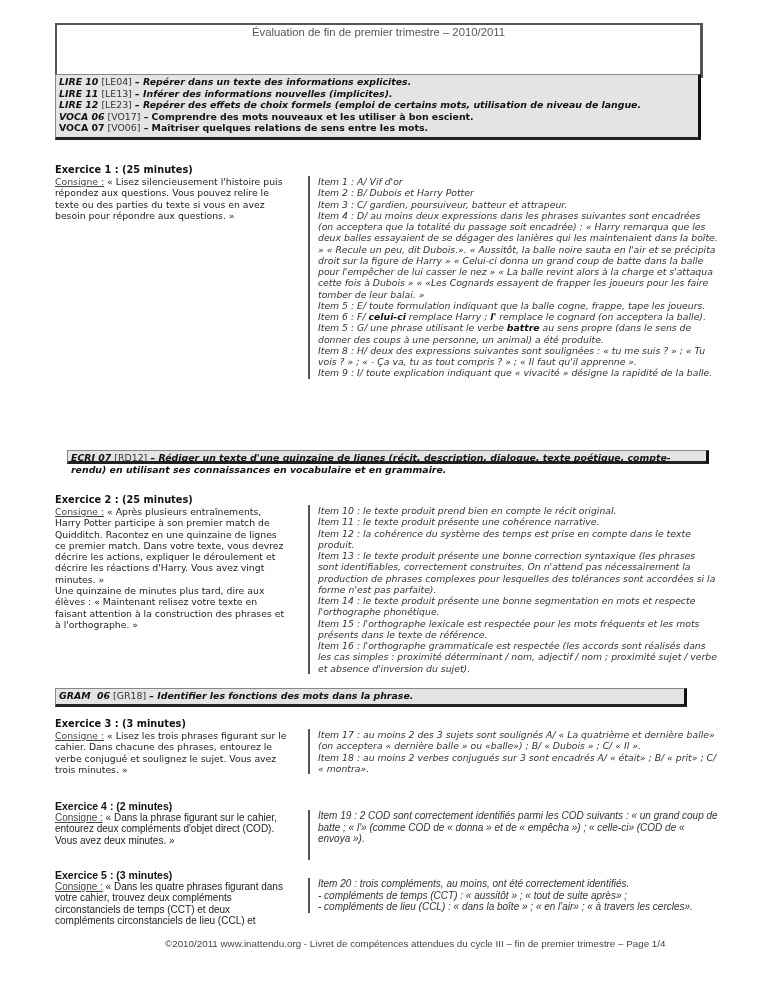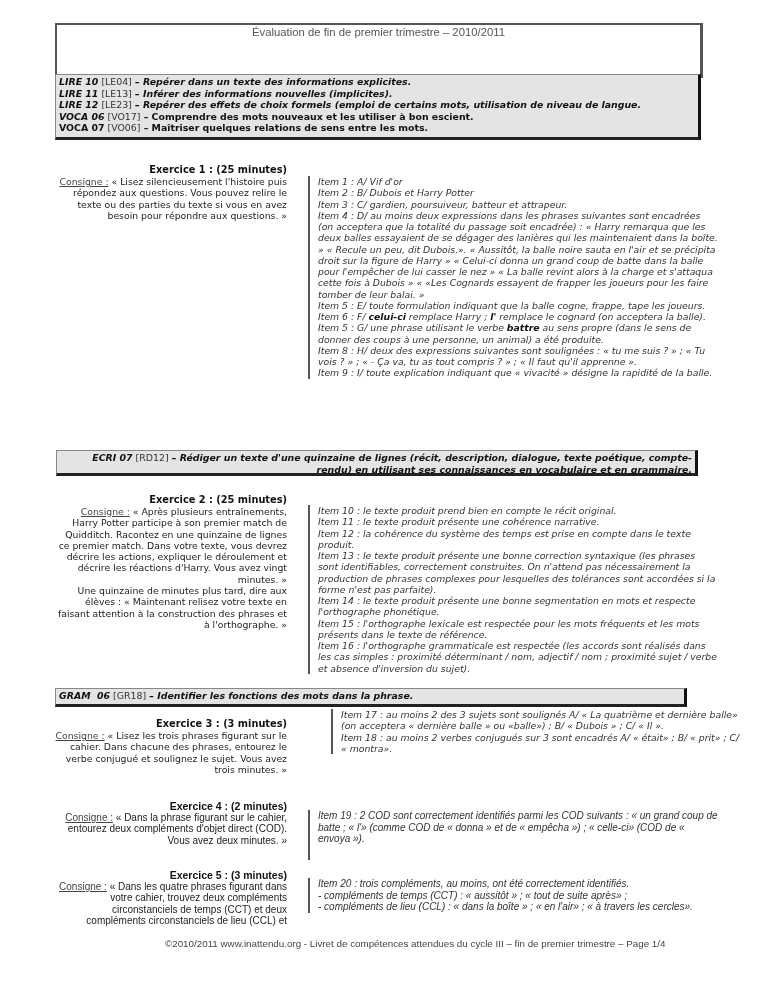--- a/index.html
+++ b/index.html
@@ -25,21 +25,21 @@
     box-sizing: border-box; padding: 1px 3px; font-size: 9.4px; line-height: 11.5px;
     color: #111;
   }
   .comp-box .row { white-space: nowrap; }
   .code-it { font-weight: bold; font-style: italic; }
   .code-b { font-weight: bold; }
   .ref { font-weight: normal; font-style: normal; color: #333; }
   .desc-it { font-weight: bold; font-style: italic; }
   .desc-b { font-weight: bold; }
 
-  .ex { position: absolute; left: 0; width: 232px; font-size: 9.3px; line-height: 11.3px; color: #222; text-align: right; }
+  .ex { position: absolute; left: 0; width: 232px; font-size: 9.3px; line-height: 11.3px; color: #222; }
   .ex .ex-title { font-weight: bold; font-size: 9.8px; line-height: 12px; color: #111; }
   .ex .consigne-label { text-decoration: underline; color: #444; }
   .ex.narrow { font-family: "Liberation Sans", sans-serif; font-size: 10px; }
   .ex.narrow .ex-title { font-size: 10.5px; }
 
   .items {
     position: absolute; left: 253px; width: 400px; border-left: 2px solid #555;
     padding-left: 8px; font-size: 9.3px; line-height: 11.25px; font-style: italic; color: #333;
   }
   .items.narrow { font-family: "Liberation Sans", sans-serif; font-size: 10px; line-height: 11.5px; }
@@ -93,21 +93,21 @@
     <div>Item 2 : B/ Dubois et Harry Potter</div>
     <div>Item 3 : C/ gardien, poursuiveur, batteur et attrapeur.</div>
     <div>Item 4 : D/ au moins deux expressions dans les phrases suivantes sont encadrées (on acceptera que la totalité du passage soit encadrée) : « Harry remarqua que les deux balles essayaient de se dégager des lanières qui les maintenaient dans la boîte. » « Recule un peu, dit Dubois.». « Aussitôt, la balle noire sauta en l'air et se précipita droit sur la figure de Harry » « Celui-ci donna un grand coup de batte dans la balle pour l'empêcher de lui casser le nez » « La balle revint alors à la charge et s'attaqua cette fois à Dubois » « «Les Cognards essayent de frapper les joueurs pour les faire tomber de leur balai. »</div>
     <div>Item 5 : E/ toute formulation indiquant que la balle cogne, frappe, tape les joueurs.</div>
     <div><span>Item 6 : F/ </span><b>celui-ci</b><span> remplace Harry ; </span><b>l'</b><span> remplace le cognard (on acceptera la balle).</span></div>
     <div><span>Item 5 : G/ une phrase utilisant le verbe </span><b>battre</b><span> au sens propre (dans le sens de donner des coups à une personne, un animal) a été produite.</span></div>
     <div>Item 8 : H/ deux des expressions suivantes sont soulignées : « tu me suis ? » ; « Tu vois ? » ; « - Ça va, tu as tout compris ? » ; « Il faut qu'il apprenne ».</div>
     <div>Item 9 : I/ toute explication indiquant que « vivacité » désigne la rapidité de la balle.</div>
   </div>
 
-  <div class="comp-box" style="left:1px; top:450px; width:642px; height:26px;text-align:right;">
+  <div class="comp-box" style="left:12px; top:450px; width:642px; height:14px;">
     <span class="code-it">ECRI 07</span>
     <span class="ref">[RD12]</span><span class="desc-it"> – Rédiger un texte d'une quinzaine de lignes (récit, description, dialogue, texte poétique, compte-rendu) en utilisant ses connaissances en vocabulaire et en grammaire.</span>
   </div>
 
   <div class="ex" style="top:494px;">
     <div class="ex-title">Exercice 2 : (25 minutes)</div>
     <span class="consigne-label">Consigne :</span><span> « Après plusieurs entraînements, Harry Potter participe à son premier match de Quidditch. Racontez en une quinzaine de lignes ce premier match. Dans votre texte, vous devrez décrire les actions, expliquer le déroulement et décrire les réactions d'Harry. Vous avez vingt minutes. »</span>
     <div>Une quinzaine de minutes plus tard, dire aux élèves : « Maintenant relisez votre texte en faisant attention à la construction des phrases et à l'orthographe. »</div>
   </div>
   <div class="items" style="top:505px;">
@@ -122,21 +122,21 @@
 
   <div class="comp-box" style="left:0; top:688px; width:632px; height:19px;">
     <span class="code-it" style="white-space:pre;">GRAM  06</span>
     <span class="ref">[GR18]</span><span class="desc-it"> – Identifier les fonctions des mots dans la phrase.</span>
   </div>
 
   <div class="ex" style="top:718px;">
     <div class="ex-title">Exercice 3 : (3 minutes)</div>
     <span class="consigne-label">Consigne :</span><span> « Lisez les trois phrases figurant sur le cahier. Dans chacune des phrases, entourez le verbe conjugué et soulignez le sujet. Vous avez trois minutes. »</span>
   </div>
-  <div class="items" style="top:709px;margin-left:23px;">
+  <div class="items" style="top:729px;">
     <div>Item 17 : au moins 2 des 3 sujets sont soulignés A/ « La quatrième et dernière balle» (on acceptera « dernière balle » ou «balle») ; B/ « Dubois » ; C/ « Il ».</div>
     <div>Item 18 : au moins 2 verbes conjugués sur 3 sont encadrés A/ « était» ; B/ « prit» ; C/ « montra».</div>
   </div>
 
   <div class="ex narrow" style="top:800px;">
     <div class="ex-title">Exercice 4 : (2 minutes)</div>
     <span class="consigne-label">Consigne :</span><span> « Dans la phrase figurant sur le cahier, entourez deux compléments d'objet direct (COD). Vous avez deux minutes. »</span>
   </div>
   <div class="items narrow" style="top:810px; height:50px;">
     <div>Item 19 : 2 COD sont correctement identifiés parmi les COD suivants : « un grand coup de batte ; « l'» (comme COD de « donna » et de « empêcha ») ; « celle-ci» (COD de « envoya »).</div>

